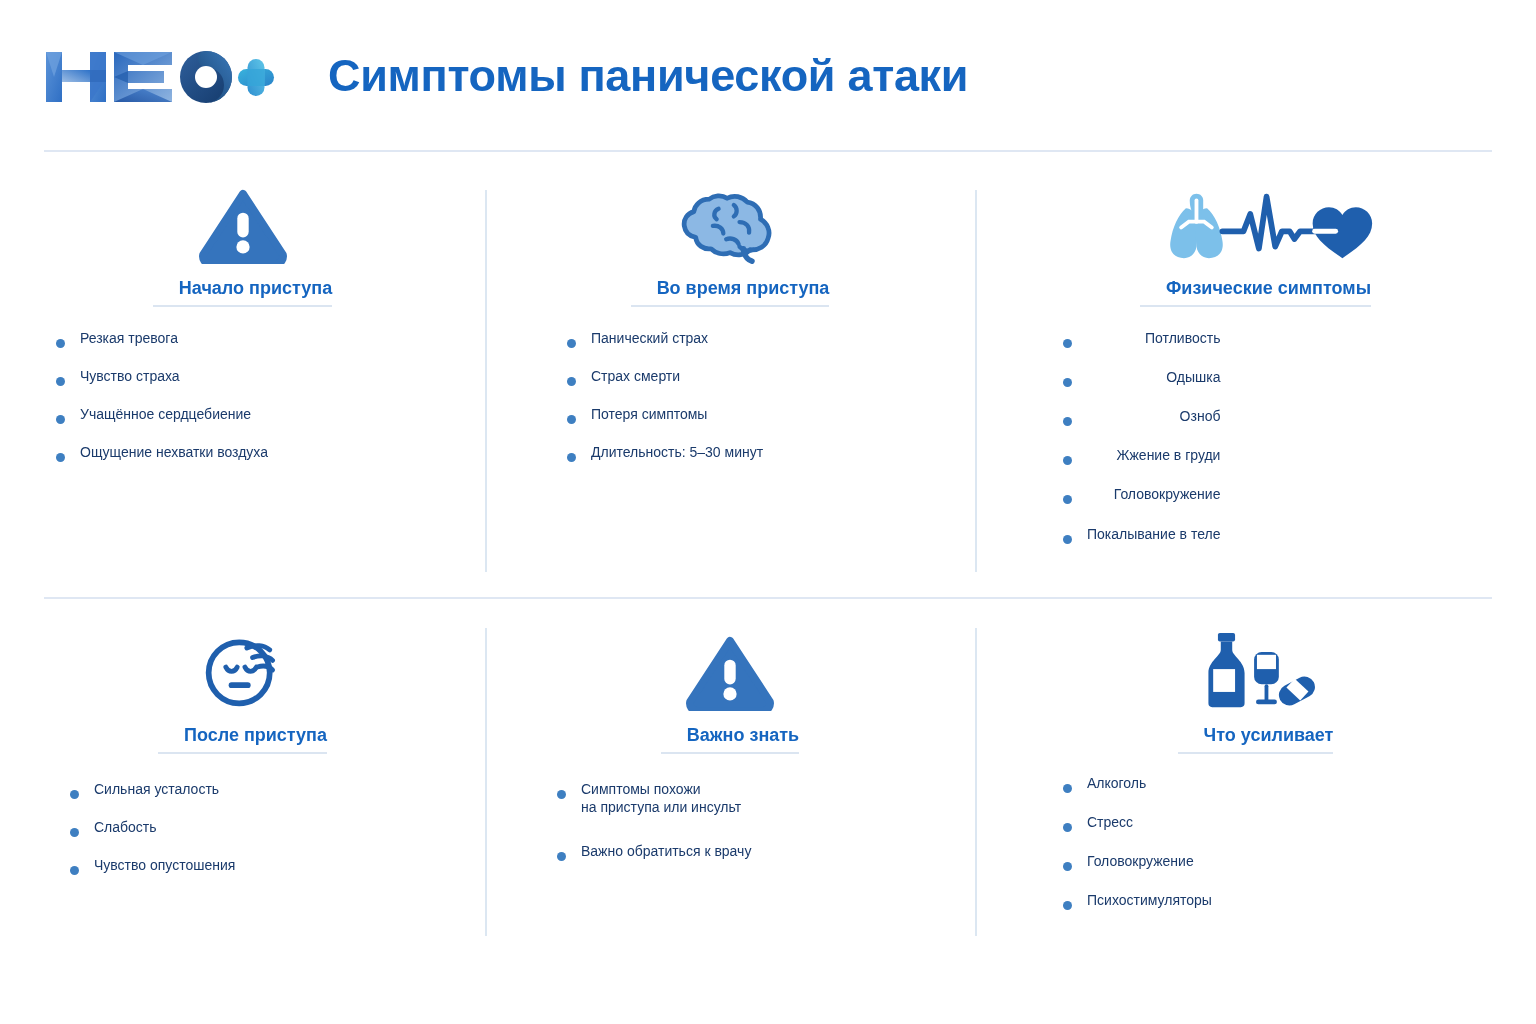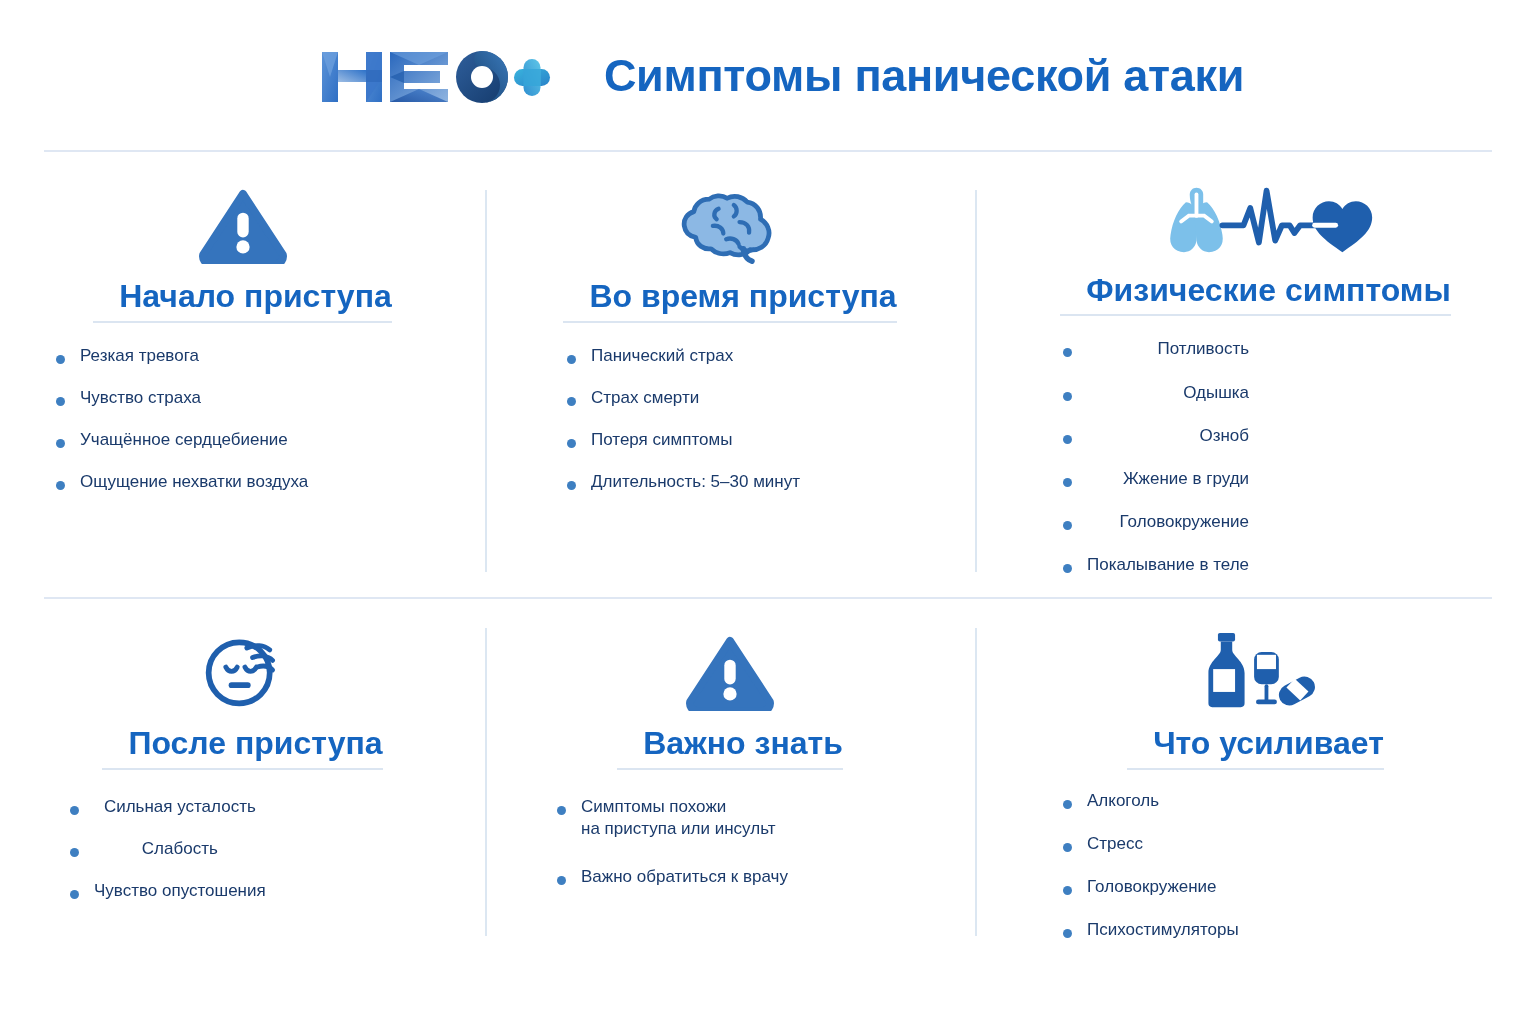--- a/index.html
+++ b/index.html
@@ -15,23 +15,22 @@
     color: #1a3a6b;
     overflow: hidden;
     position: relative;
   }
 
   
   .header {
     height: 150px;
     display: flex;
     align-items: center;
-    padding-left: 28px;
+    padding-left: 44px;
     box-sizing: border-box;
-    justify-content: center;
   }
   .logo {
     width: 232px;
     height: 62px;
     flex: 0 0 auto;
     margin-top: 4px;
   }
   .page-title {
     font-size: 45px;
     font-weight: bold;
@@ -92,42 +91,42 @@
     display: flex;
     align-items: flex-end;
     justify-content: center;
     margin-top: 26px;
   }
   .card-heading-wrap {
     margin-top: 14px;
     display: inline-block;
   }
   .card-heading {
-    font-size: 32px;
+    font-size: 18px;
     font-weight: bold;
     color: #1565c0;
     text-align: center;
     line-height: 1.15;
     white-space: nowrap;
     margin-left: 26px;
   }
   .card-heading-rule {
     height: 2px;
     background: #dbe5f1;
     margin-top: 6px;
   }
   .card-list {
     list-style: none;
     margin: 22px 0 0 0;
     padding: 0;
     align-self: flex-start;
   }
   .card-list li {
     position: relative;
-    font-size: 17px;
+    font-size: 14px;
     line-height: 1.3;
     color: #1a3a6b;
     padding-left: 28px;
     margin-bottom: 20px;
     white-space: pre-line;
   }
   .card-list li::before {
     content: "";
     position: absolute;
     left: 4px;
@@ -135,21 +134,21 @@
     width: 9px;
     height: 9px;
     border-radius: 50%;
     background: #3e7fc1;
   }
 
   
   .c1 .card-list { margin-left: 26px; }
   .c2 .card-list { margin-left: 52px; }
   .c3 .card-list { margin-left: 58px; text-align: right; }
-  .c4 .card-list { margin-left: 40px; margin-top: 26px; text-align: center; }
+  .c4 .card-list { margin-left: 40px; margin-top: 26px; }
   .c5 .card-list { margin-left: 42px; margin-top: 26px; }
   .c6 .card-list { margin-left: 58px; margin-top: 20px; }
 
   .c3 .card-list li, .c6 .card-list li { margin-bottom: 21px; }
   .c5 .card-list li { margin-bottom: 26px; }
 </style>
 </head>
 <body>
 
 <div class="header">

